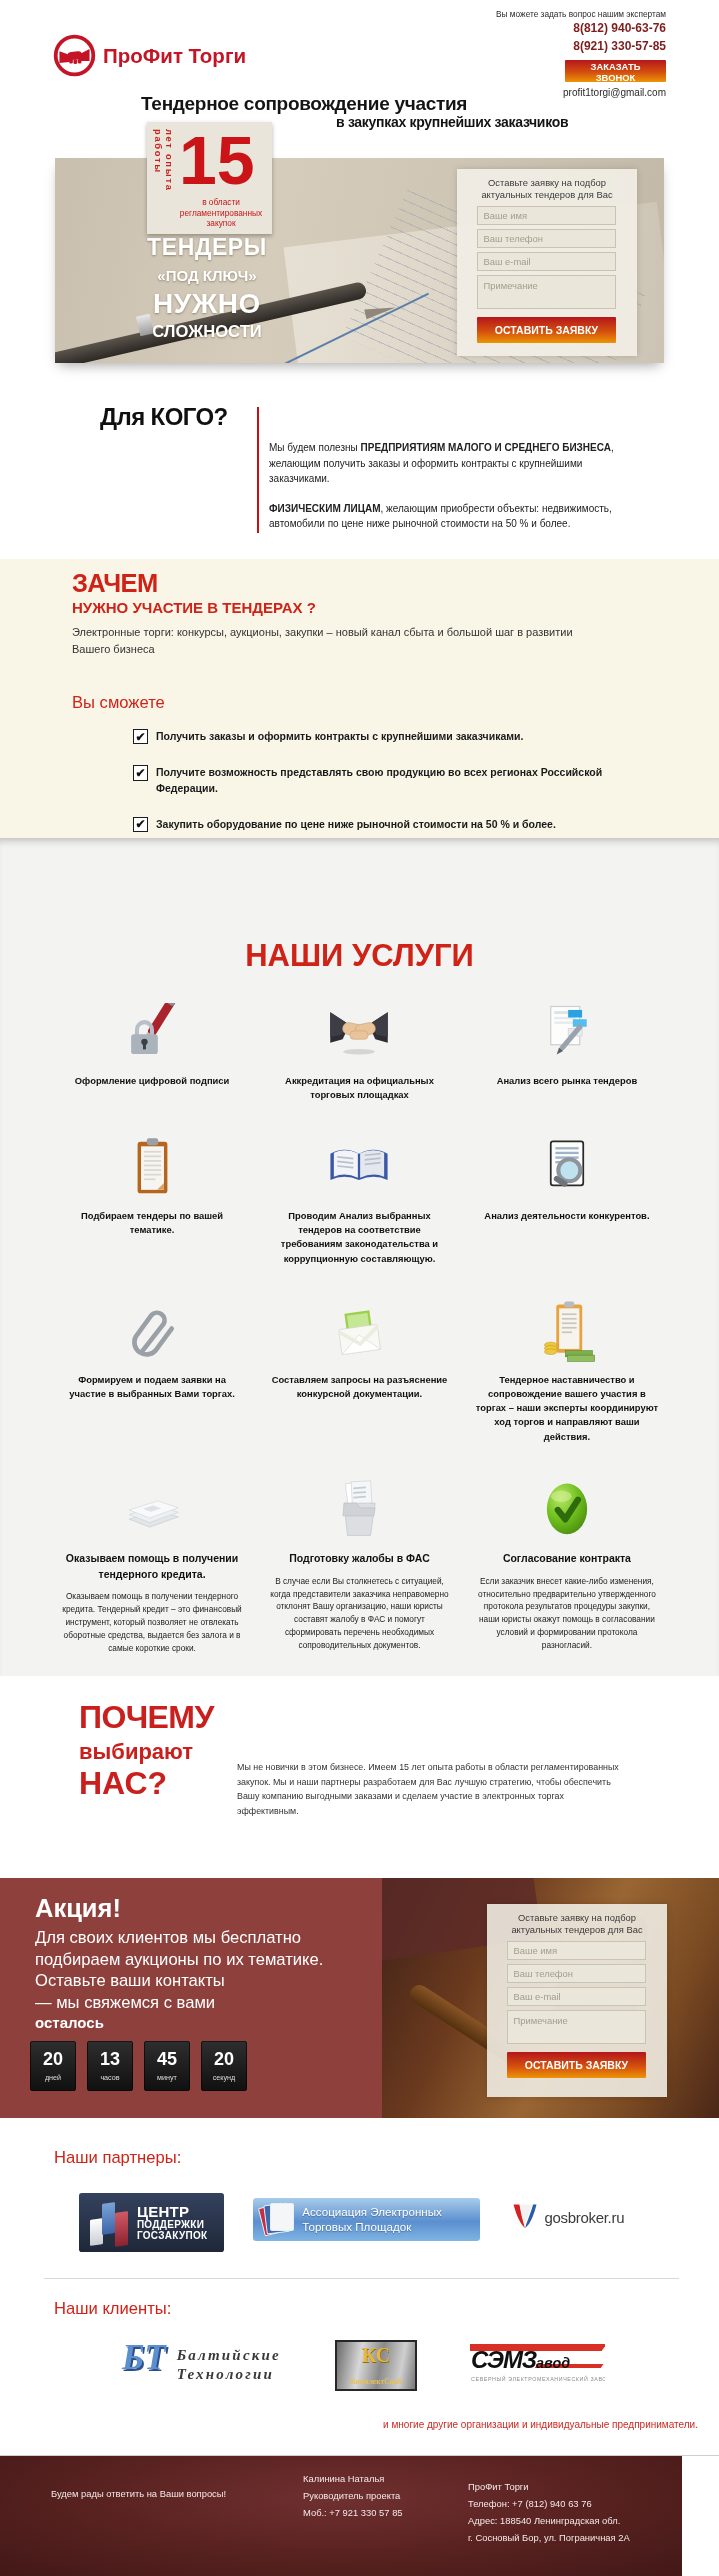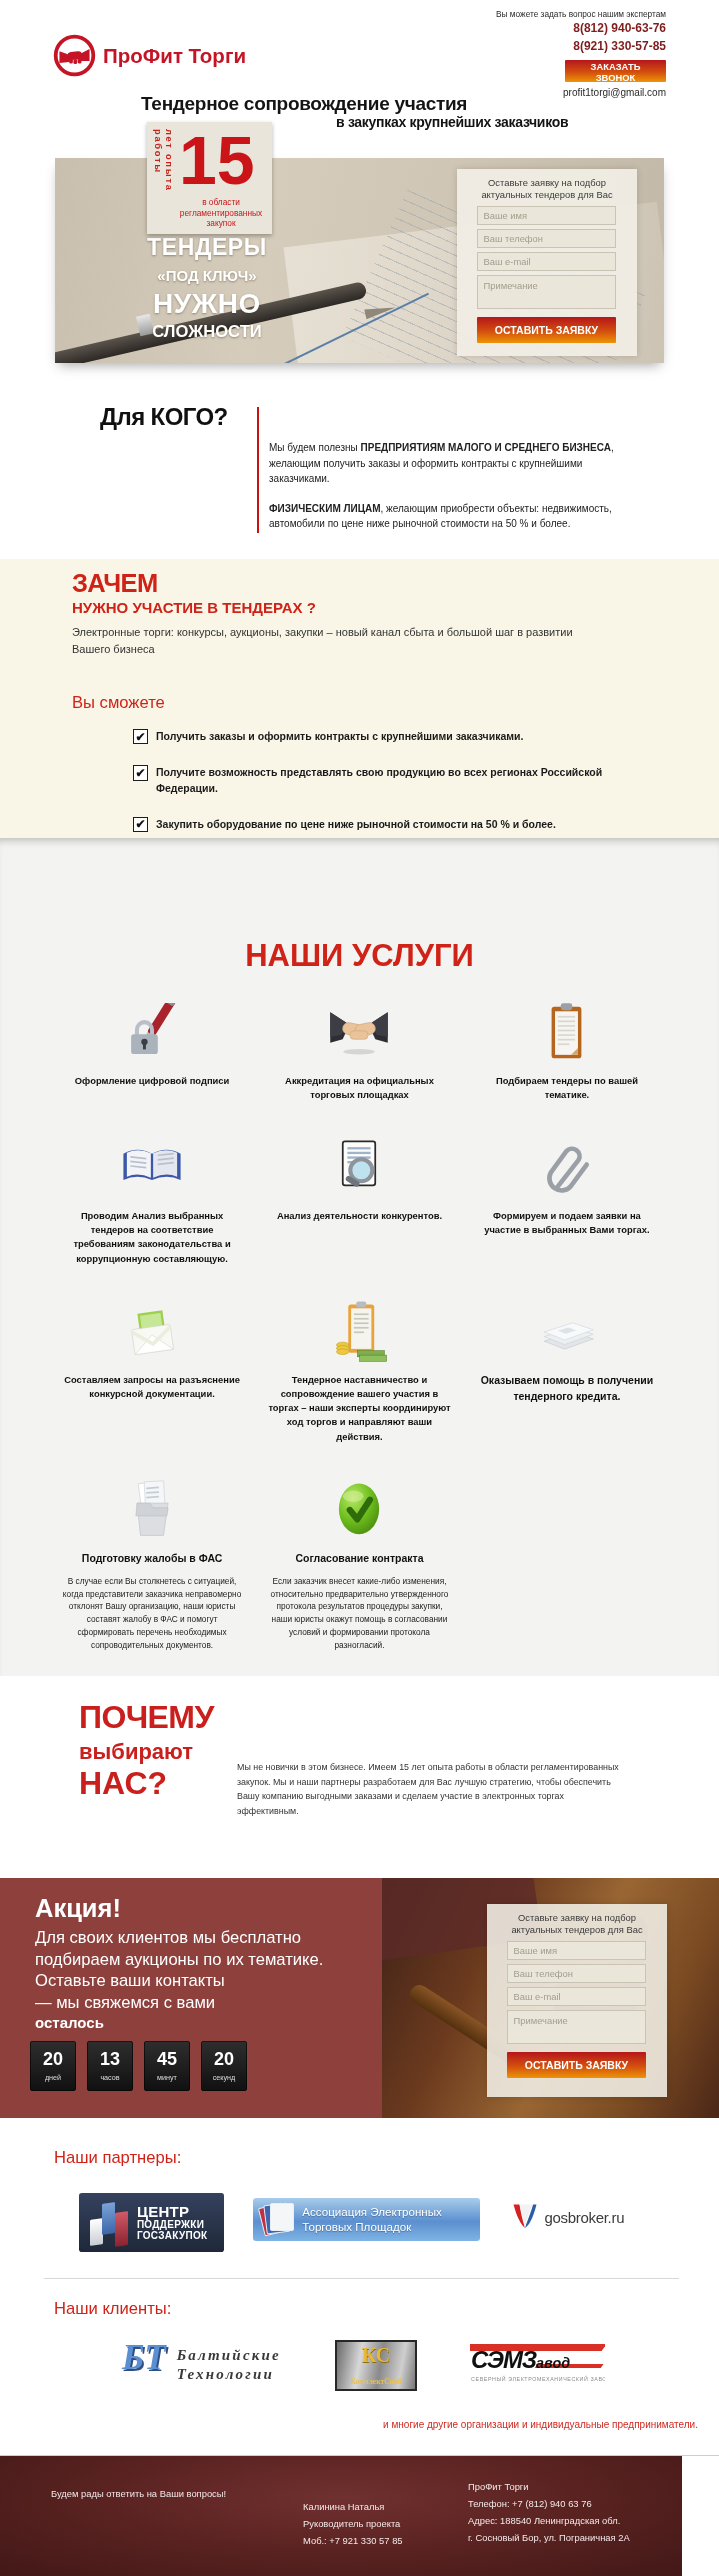--- a/index.html
+++ b/index.html
@@ -159,21 +159,21 @@
   .semz-small{font-size:14.4px;font-weight:900;font-style:italic;color:#111;}
   .semz-cap{position:absolute;left:1.1px;top:34px;font-size:5.3px;color:#8a8a8a;letter-spacing:0.6px;white-space:nowrap;}
   .clients-note{left:277px;top:2419px;width:421px;text-align:right;font-size:10px;color:#d02a22;}
 
   
   .footer-rule{left:0;top:2455px;width:719px;height:1.1px;background:#cfcfcf;}
   .footer{left:0;top:2456px;width:682px;height:120px;
     background:radial-gradient(ellipse at 50% 35%,#703030 0%,#5a2321 48%,#421817 100%);}
   .ft{color:#f3e9e9;font-size:9.4px;line-height:17px;}
   .ft1{left:51px;top:29px;}
-  .ft2{left:303px;top:42px;}
+  .ft2{left:303px;top:14px;}
   .ft3{left:468px;top:22px;}
 </style>
 </head>
 <body>
 
 <div id="page">
 
   <div>
     <div class="abs logo-icon">
       <svg width="43" height="43" viewBox="0 0 80 80">
@@ -294,20 +294,38 @@
               <rect x="26" y="30" width="36" height="21" rx="10" transform="rotate(12 44 40)"></rect>
               <rect x="48" y="30" width="36" height="21" rx="10" transform="rotate(-12 66 40)"></rect>
               <rect x="39" y="43" width="32" height="15" rx="7"></rect>
             </g>
             <ellipse cx="55" cy="80" rx="28" ry="5" fill="#d5d5d5"></ellipse>
           </svg>
         </div>
         <div class="svc-label">Аккредитация на официальных торговых площадках</div>
       </div>
 
+      <div class="svc">
+        <div class="svc-icon">
+          <svg width="58" height="58" viewBox="0 0 100 100">
+            <rect x="22" y="6" width="50" height="66" fill="#fdfdfb" stroke="#c9ced4" stroke-width="2"></rect>
+            <rect x="28" y="14" width="26" height="5" fill="#dfe3e7"></rect>
+            <rect x="28" y="24" width="38" height="4" fill="#e6eaee"></rect>
+            <rect x="28" y="32" width="38" height="4" fill="#e6eaee"></rect>
+            <rect x="52" y="12" width="24" height="13" fill="#29a3e0"></rect>
+            <rect x="60" y="28" width="24" height="13" fill="#55bdf0"></rect>
+            <rect x="52" y="44" width="24" height="13" fill="#e8ecf0" stroke="#c9ced4"></rect>
+            <g transform="rotate(40 50 70)">
+              <rect x="44" y="30" width="9" height="54" rx="3" fill="#9aa2ac"></rect>
+              <polygon points="44,84 53,84 48.5,96" fill="#5a6068"></polygon>
+            </g>
+          </svg>
+        </div>
+        <div class="svc-label">Анализ всего рынка тендеров</div>
+      </div>
 
       <div class="svc">
         <div class="svc-icon">
           <svg width="55" height="61" viewBox="0 0 96 106">
             <rect x="22" y="8" width="52" height="90" rx="5" fill="#b5651d"></rect>
             <rect x="28" y="16" width="40" height="76" fill="#f6f5f1"></rect>
             <g fill="#d9d8d0">
               <rect x="33" y="24" width="30" height="3"></rect>
                 <rect x="33" y="32" width="30" height="3"></rect>
               <rect x="33" y="40" width="30" height="3"></rect>
@@ -413,20 +431,21 @@
       <div class="svc">
         <div class="svc-icon">
           <svg width="64" height="46" viewBox="0 0 112 80">
             <polygon points="16,56 66,40 102,52 52,70" fill="#e3e6e9" stroke="#c0c6cc"></polygon>
             <polygon points="16,48 66,32 102,44 52,62" fill="#edf0f2" stroke="#c8ced4"></polygon>
             <polygon points="16,40 66,24 102,36 52,54" fill="#f7f9fa" stroke="#cdd3d9"></polygon>
             <polygon points="40,38 58,32 72,37 54,43" fill="#dde2e6"></polygon>
           </svg>
         </div>
         <div class="svc-label big">Оказываем помощь в получении тендерного кредита.</div>
+        <div class="svc-desc">Оказываем помощь в получении тендерного кредита. Тендерный кредит – это финансовый инструмент, который позволяет не отвлекать оборотные средства, выдается без залога и в самые короткие сроки.</div>
       </div>
 
       <div class="svc">
         <div class="svc-icon">
           <svg width="58" height="61" viewBox="0 0 100 106">
             <rect x="30" y="6" width="34" height="64" fill="#ffffff" stroke="#c8cdd2" transform="rotate(-7 47 38)"></rect>
             <rect x="38" y="4" width="34" height="64" fill="#f4f6f8" stroke="#c8cdd2" transform="rotate(-3 55 36)"></rect>
             <g fill="#c3cdd6">
               <rect x="40" y="14" width="22" height="3" transform="rotate(-4 51 15)"></rect>
               <rect x="40" y="22" width="22" height="3" transform="rotate(-4 51 23)"></rect>

